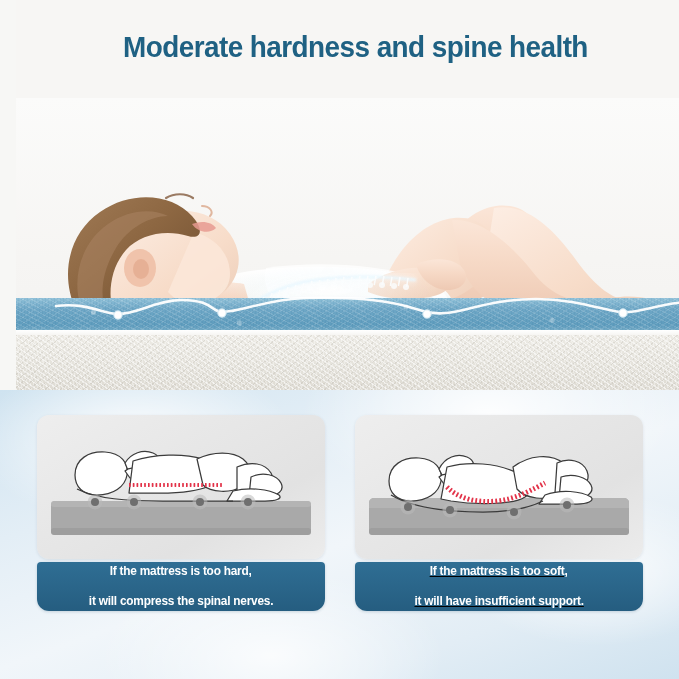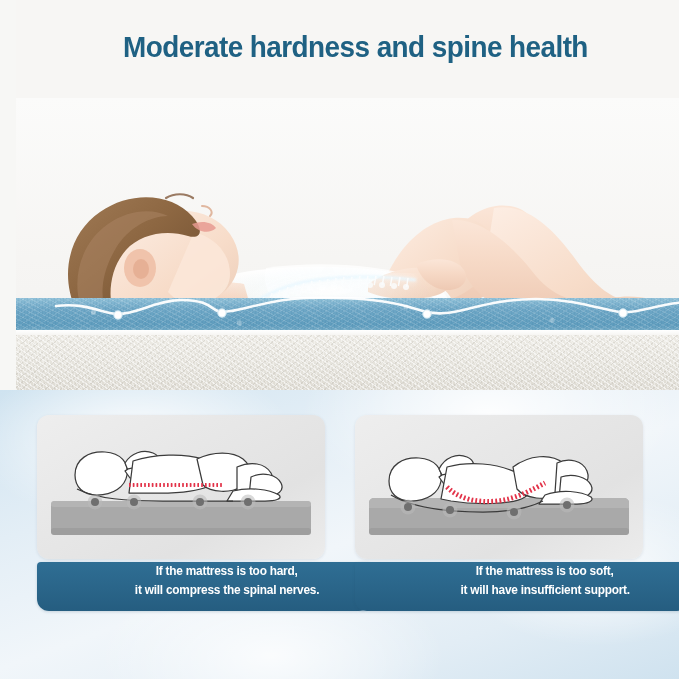--- a/index.html
+++ b/index.html
@@ -83,36 +83,35 @@
     background:
       radial-gradient(ellipse 230px 120px at 20% 18%, rgba(255,255,255,.95) 0%, rgba(255,255,255,0) 70%),
       radial-gradient(ellipse 260px 130px at 72% 8%, rgba(255,255,255,.9) 0%, rgba(255,255,255,0) 72%),
       radial-gradient(ellipse 200px 110px at 88% 62%, rgba(255,255,255,.85) 0%, rgba(255,255,255,0) 70%),
       radial-gradient(ellipse 240px 120px at 40% 92%, rgba(255,255,255,.8) 0%, rgba(255,255,255,0) 72%),
       linear-gradient(160deg,#cfe3f0 0%,#e3eef6 28%,#f1f6fa 52%,#e2edf5 78%,#cfe2ef 100%);
   }
 
   .panel{position:absolute;top:25px;width:288px;}
   .panel-left{left:37px;}
-  .panel-right{left:355px;}
+  .panel-right{left:355px;text-decoration:underline;}
 
   .illus-card{
     position:relative;width:288px;height:144px;
     background:linear-gradient(150deg,#eeeeee 0%,#e7e7e7 40%,#e2e2e2 70%,#ececec 100%);
     border-radius:12px;
     box-shadow:0 1px 3px rgba(90,100,110,.14);
     overflow:hidden;
   }
   .caption-bar{
     position:relative;margin-top:3px;width:288px;height:49px;
     background:linear-gradient(180deg,#2f6e94 0%,#2a6589 55%,#255d80 100%);
     border-radius:4px 4px 12px 12px;
-    display:flex;flex-direction:column;align-items:center;justify-content:flex-start;
+    display:flex;flex-direction:column;align-items:center;justify-content:space-between;
     box-shadow:0 1px 3px rgba(40,80,110,.2);
-    padding-left:46px;
   }
   .caption-line{
     color:#ffffff;font-size:12.5px;font-weight:bold;
     letter-spacing:-0.25px;line-height:1.55;
     transform:scaleX(0.95);white-space:nowrap;
     font-family:"Liberation Sans", sans-serif;
   }
 </style>
 </head>
 <body>

